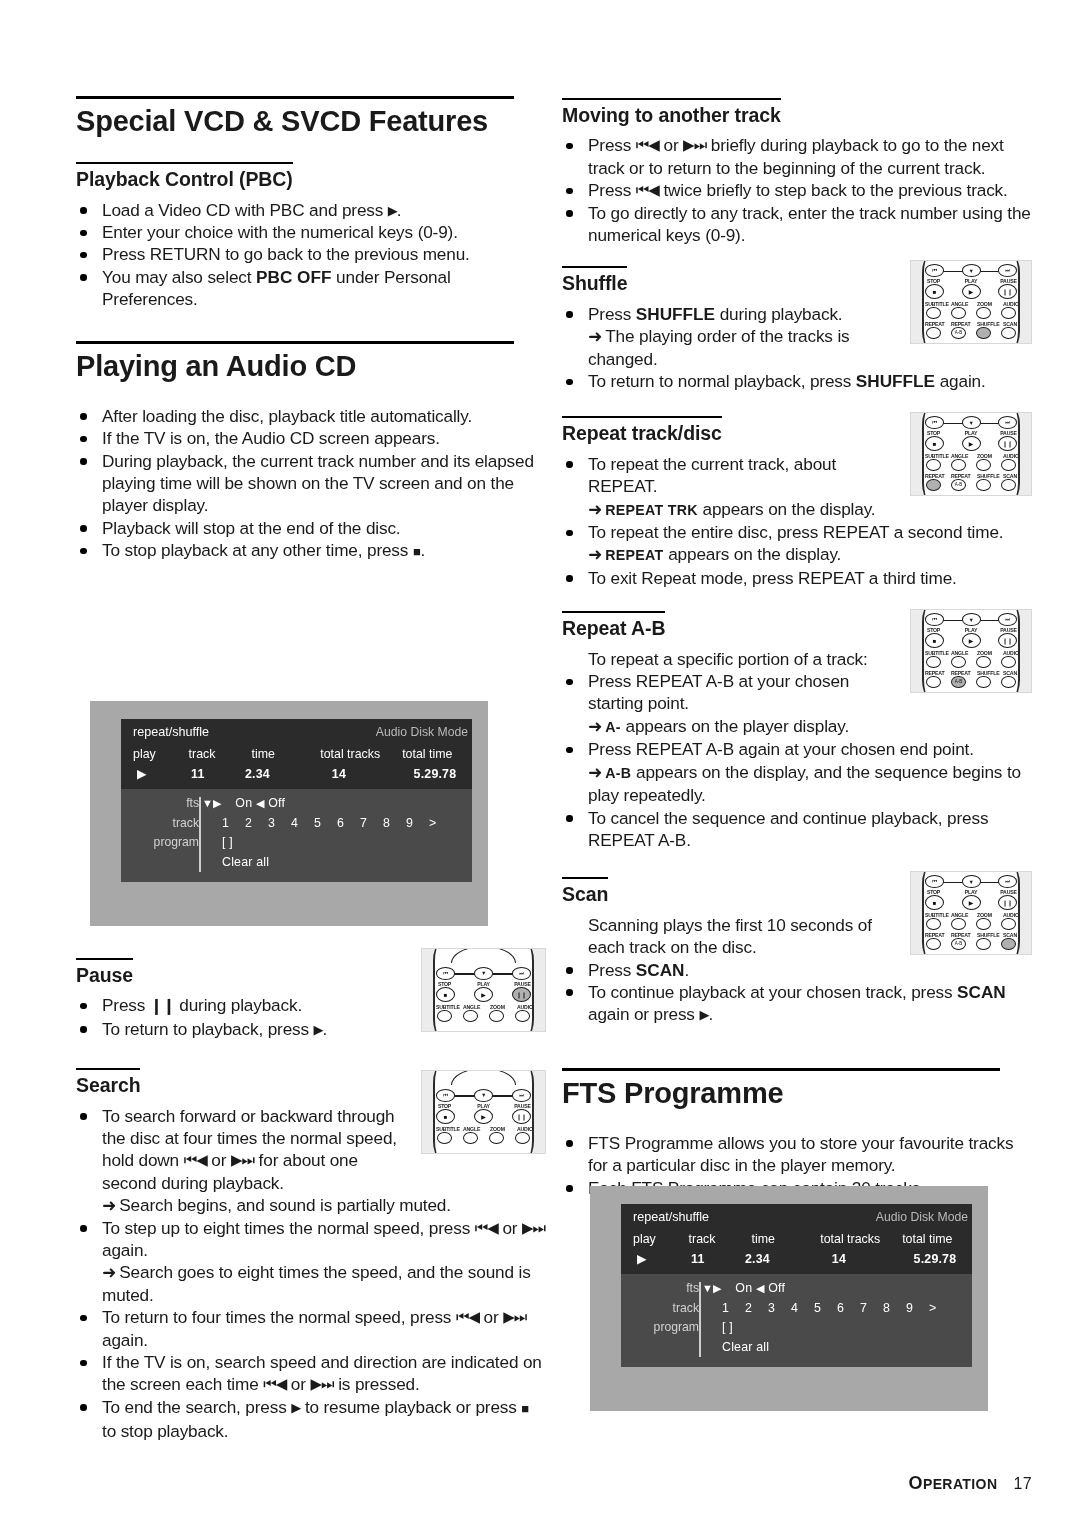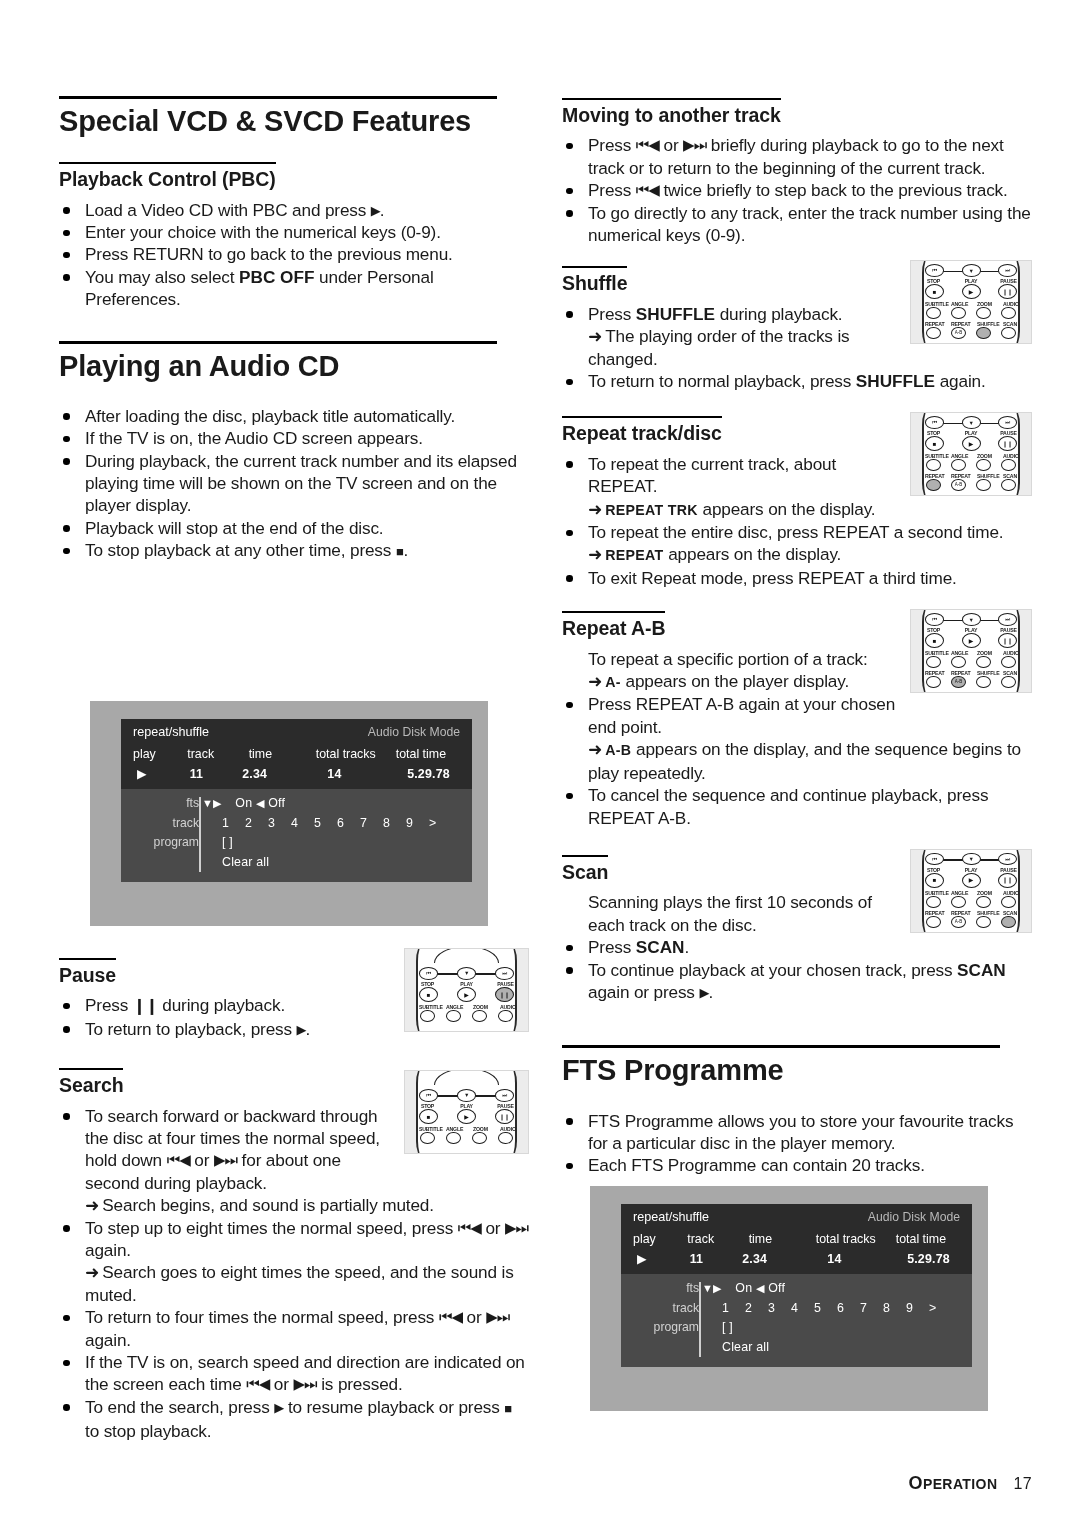--- a/index.html
+++ b/index.html
@@ -6,21 +6,21 @@
   body{
     width:1080px;height:1528px;position:relative;overflow:hidden;
     font-family:"Liberation Sans","DejaVu Sans",sans-serif;
     color:#1a1a1a;
     -webkit-font-smoothing:antialiased;
   }
   .page{position:absolute;inset:0;}
 
   
   .col{position:absolute;top:0;}
-  .col-left{left:59px;width:470px;}
+  .col-left{left:76px;width:470px;}
   .col-right{left:562px;width:470px;}
 
   
   .h1{
     font-size:29px;font-weight:bold;letter-spacing:-0.2px;
     border-top:3px solid #000;padding-top:5px;margin:0 0 6px 0;
     line-height:1.18;white-space:nowrap;
   }
   .h1.wide{width:438px;}
   .h2{
@@ -44,21 +44,21 @@
   b,strong{font-weight:bold;letter-spacing:0;}
   .sc{font-weight:bold;font-size:14.2px;letter-spacing:0.3px;}
   .gly{font-family:"DejaVu Sans",sans-serif;font-size:13px;line-height:0;vertical-align:1px;letter-spacing:-1px;}
   .gly.big{font-size:15px;}
   .stopg{font-size:13px;vertical-align:0px;}
   .pauseg{font-weight:bold;letter-spacing:-1px;font-size:16px;}
 
   
   .osd-wrap{background:#a8a8a8;padding:18px 16px 20px 31px;box-sizing:border-box;}
   .osd{background:#4a4a4a;color:#fff;font-size:12.6px;line-height:1;}
-  .osd-top{background:#2b2b2b;padding:7px 12px 9px 12px;}
+  .osd-top{background:#2b2b2b;padding:7px 4px 9px 12px;}
   .osd-titlerow{display:flex;justify-content:space-between;align-items:baseline;margin-bottom:9px;}
   .osd-title{font-size:12.6px;}
   .osd-mode{font-size:12.2px;color:#b9b9b9;}
   .osd-cols{display:flex;font-size:12.4px;}
   .osd-cols>div{text-align:left;}
   .oc1{width:76px;}
   .oc2{width:86px;}
   .oc3{width:94px;}
   .oc4{width:112px;}
   .oc5{width:90px;}
@@ -462,20 +462,21 @@
           <div class="rbtn sm-btn hl" style="font-size:4.5px;">A-B</div>
           <div class="rbtn sm-btn"></div>
           <div class="rbtn sm-btn"></div>
         </div>
       </div>
     </div>
 
     <h2 class="h2">Repeat A-B</h2>
     <ul class="list block">
       <li class="plain">To repeat a specific portion of a track:</li>
+      <li class="b">Press REPEAT A-B at your chosen starting point.</li>
       <li class="plain"><span class="arrow">➜</span><span class="sc">A-</span> appears on the player display.</li>
       <li class="b">Press REPEAT A-B again at your chosen end point.</li>
       <li class="plain"><span class="arrow">➜</span><span class="sc">A-B</span> appears on the display, and the sequence begins to play repeatedly.</li>
       <li class="b">To cancel the sequence and continue playback, press REPEAT A-B.</li>
     </ul>
 
     <div style="height:26px;"></div>
 
     <div class="remote float-r" style="width:122px;height:84px;margin-top:-6px;">
       <div class="body"></div>

